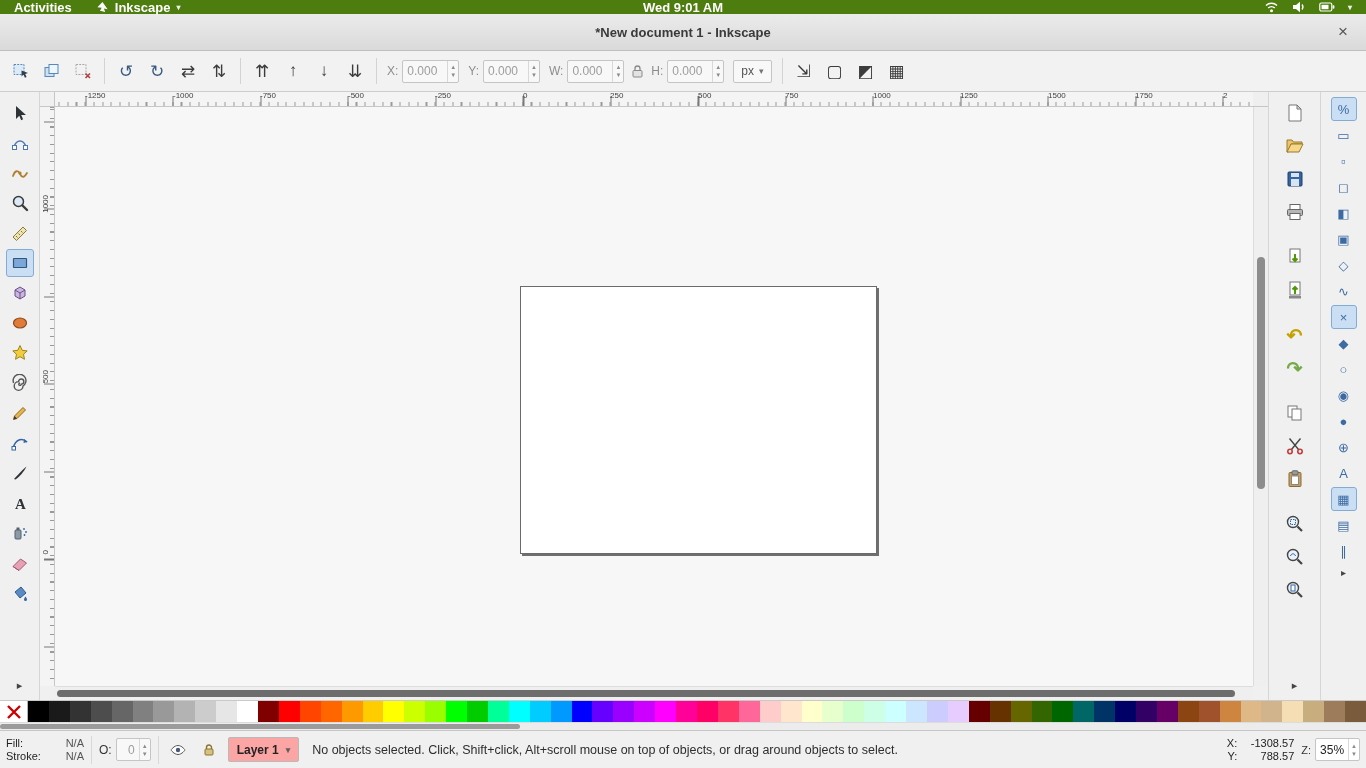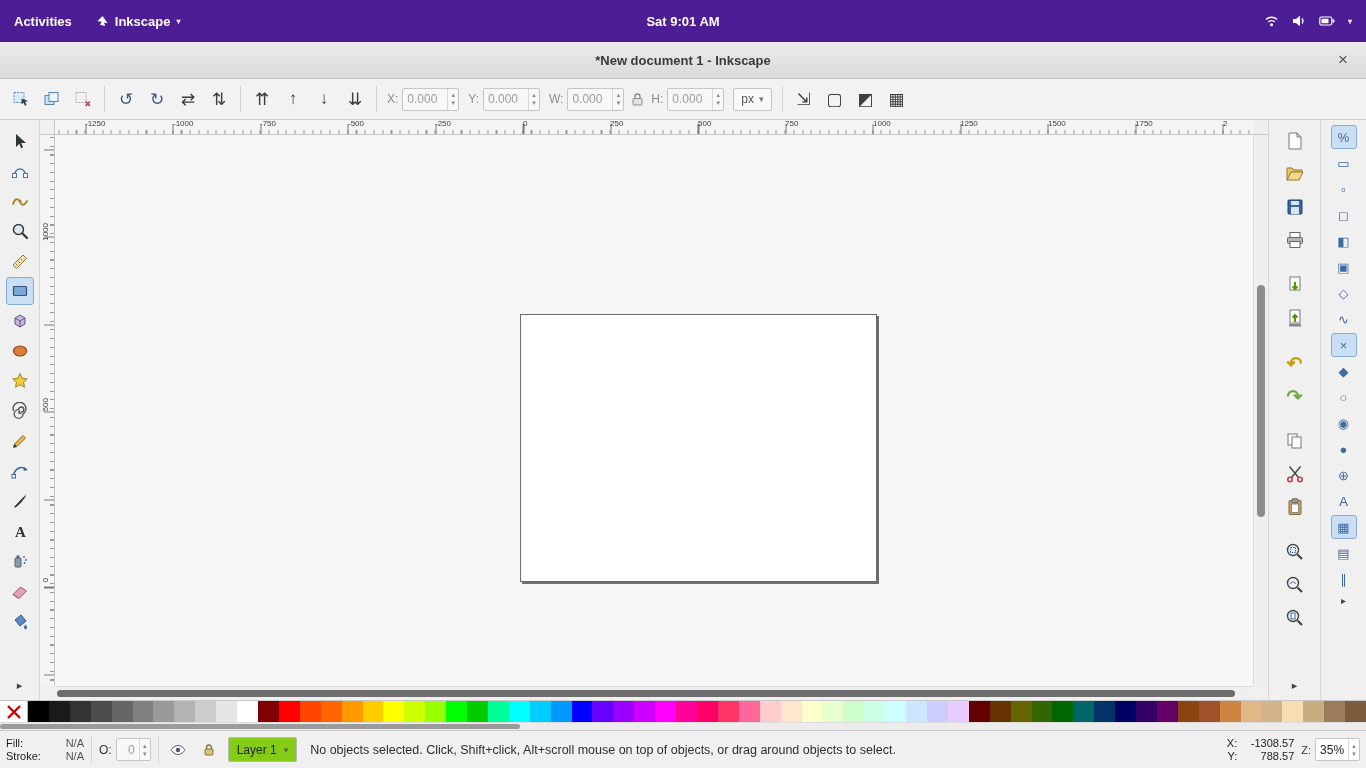--- a/index.html
+++ b/index.html
@@ -1,21 +1,21 @@
 <!DOCTYPE html>
 <html><head>
 <meta charset="utf-8">
 <style>
 *{margin:0;padding:0;box-sizing:border-box}
 html,body{width:1366px;height:768px;overflow:hidden}
 body{font-family:"Liberation Sans",sans-serif;background:#f0f0f0;font-size:13px}
 .screen{position:relative;width:1366px;height:768px;display:flex;flex-direction:column}
 
 
-.gnome{height:42px;background:#4c1d95;color:#fff;display:flex;align-items:center;font-size:13px;font-weight:bold;position:relative;flex:none}
+.gnome{height:14px;background:#4d7c0f;color:#fff;display:flex;align-items:center;font-size:13px;font-weight:bold;position:relative;flex:none}
 .gnome .act{padding:0 14px;height:100%;display:flex;align-items:center;cursor:pointer}
 .gnome .appmenu{display:flex;align-items:center;gap:6px;padding:0 10px;height:100%;cursor:pointer}
 .gnome .applogo{font-size:11px;line-height:1}
 .gnome .clock{position:absolute;left:50%;transform:translateX(-50%);font-weight:bold}
 .gnome .sys{margin-left:auto;display:flex;align-items:center;gap:13px;padding-right:14px}
 .caret{font-size:8px;opacity:.9}
 
 
 .titlebar{height:37px;background:linear-gradient(#ebebeb,#dadada);border-bottom:1px solid #bfbfbf;display:flex;align-items:center;justify-content:center;position:relative;flex:none}
 .titlebar .t{font-size:13px;font-weight:bold;color:#3a3a3a}
@@ -89,21 +89,21 @@
 
 .statusbar{height:38px;background:#f0f0f0;border-top:1px solid #c6c6c6;display:flex;align-items:center;padding:12px 6px;gap:7px;flex:none;color:#333}
 .fs{display:flex;flex-direction:column;justify-content:center;font-size:11px;line-height:13px}
 .fsrow{display:flex;gap:4px}
 .fsrow .lab{width:40px;color:#1f1f1f}
 .fsrow .val{color:#555;width:34px;text-align:right}
 .vsep{width:1px;height:28px;background:#d8d8d8;flex:none}
 .opwrap{display:flex;align-items:center;gap:4px;font-size:12px}
 .spin.sm input{width:22px;text-align:right}
 .iconbtn{width:24px;height:24px;display:flex;align-items:center;justify-content:center;border-radius:3px;cursor:pointer}
-.layersel{display:flex;align-items:center;gap:7px;background:#84cc16;border:1px solid #b9b9b9;border-radius:2px;height:25px;padding:0 8px;font-size:12px;color:#222;cursor:pointer;font-weight:normal}
+.layersel{display:flex;align-items:center;gap:7px;background:#fca5a5;border:1px solid #b9b9b9;border-radius:2px;height:25px;padding:0 8px;font-size:12px;color:#222;cursor:pointer;font-weight:bold}
 .layersel .caret{color:#555;font-size:9px}
 .msg{flex:1;font-size:12.5px;color:#2e2e2e;padding-left:6px;white-space:nowrap;overflow:hidden}
 .coords{display:flex;flex-direction:column;font-size:11px;line-height:13px;align-items:flex-end;color:#222}
 .coords .crow{display:flex;gap:3px}
 .coords .cv{width:54px;text-align:right}
 .zwrap{display:flex;align-items:center;gap:4px;font-size:11px}
 .spin.zoom{background:#fff}
 .spin.zoom input{width:32px;color:#222;text-align:right;font-size:12px}
 
 
@@ -119,21 +119,21 @@
     <div class="act">Activities</div>
     <div class="appmenu">
       <span class="applogo">
         <svg width="13" height="13" viewBox="0 0 14 14">
             <path d="M7 1l5.5 8-4-0.8 1.4 3.6-5.6-1.4 1.8-3.1L1.5 6.6z" fill="#fff"></path>
           </svg>
       </span>
       <span>Inkscape</span>
       <span class="caret">▾</span>
     </div>
-    <div class="clock">Sat  9:01 AM</div>
+    <div class="clock">Wed  9:01 AM</div>
     <div class="sys">
       <span>
         <svg width="15" height="12" viewBox="0 0 15 12">
             <path d="M2 4.5a8 8 0 0 1 11 0M4.2 7a4.8 4.8 0 0 1 6.6 0" stroke="#fff" stroke-width="1.5" fill="none"></path>
             <circle cx="7.5" cy="9.8" r="1.5" fill="#fff"></circle>
           </svg>
       </span>
       <span>
         <svg width="14" height="12" viewBox="0 0 14 12">
             <path d="M1 4h3l4-3.2v10.4L4 8H1z" fill="#fff"></path>

